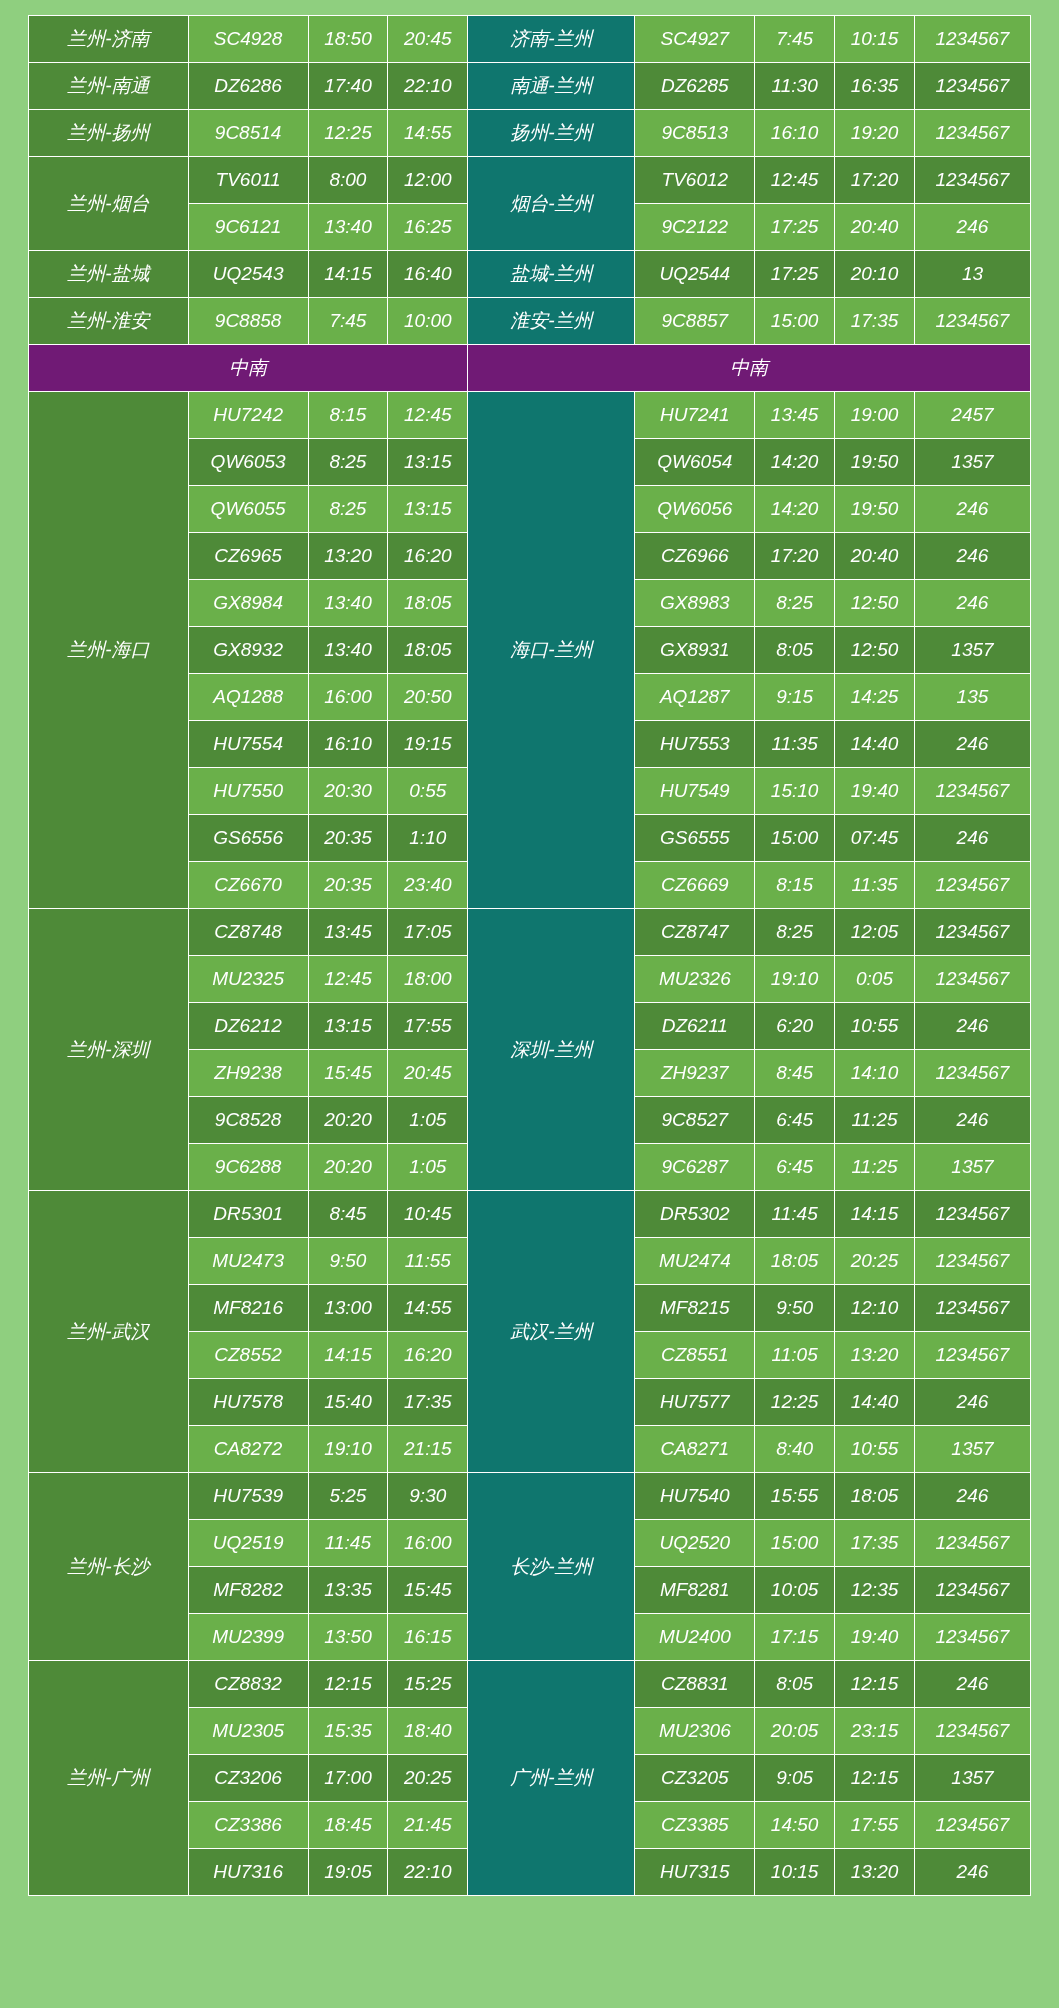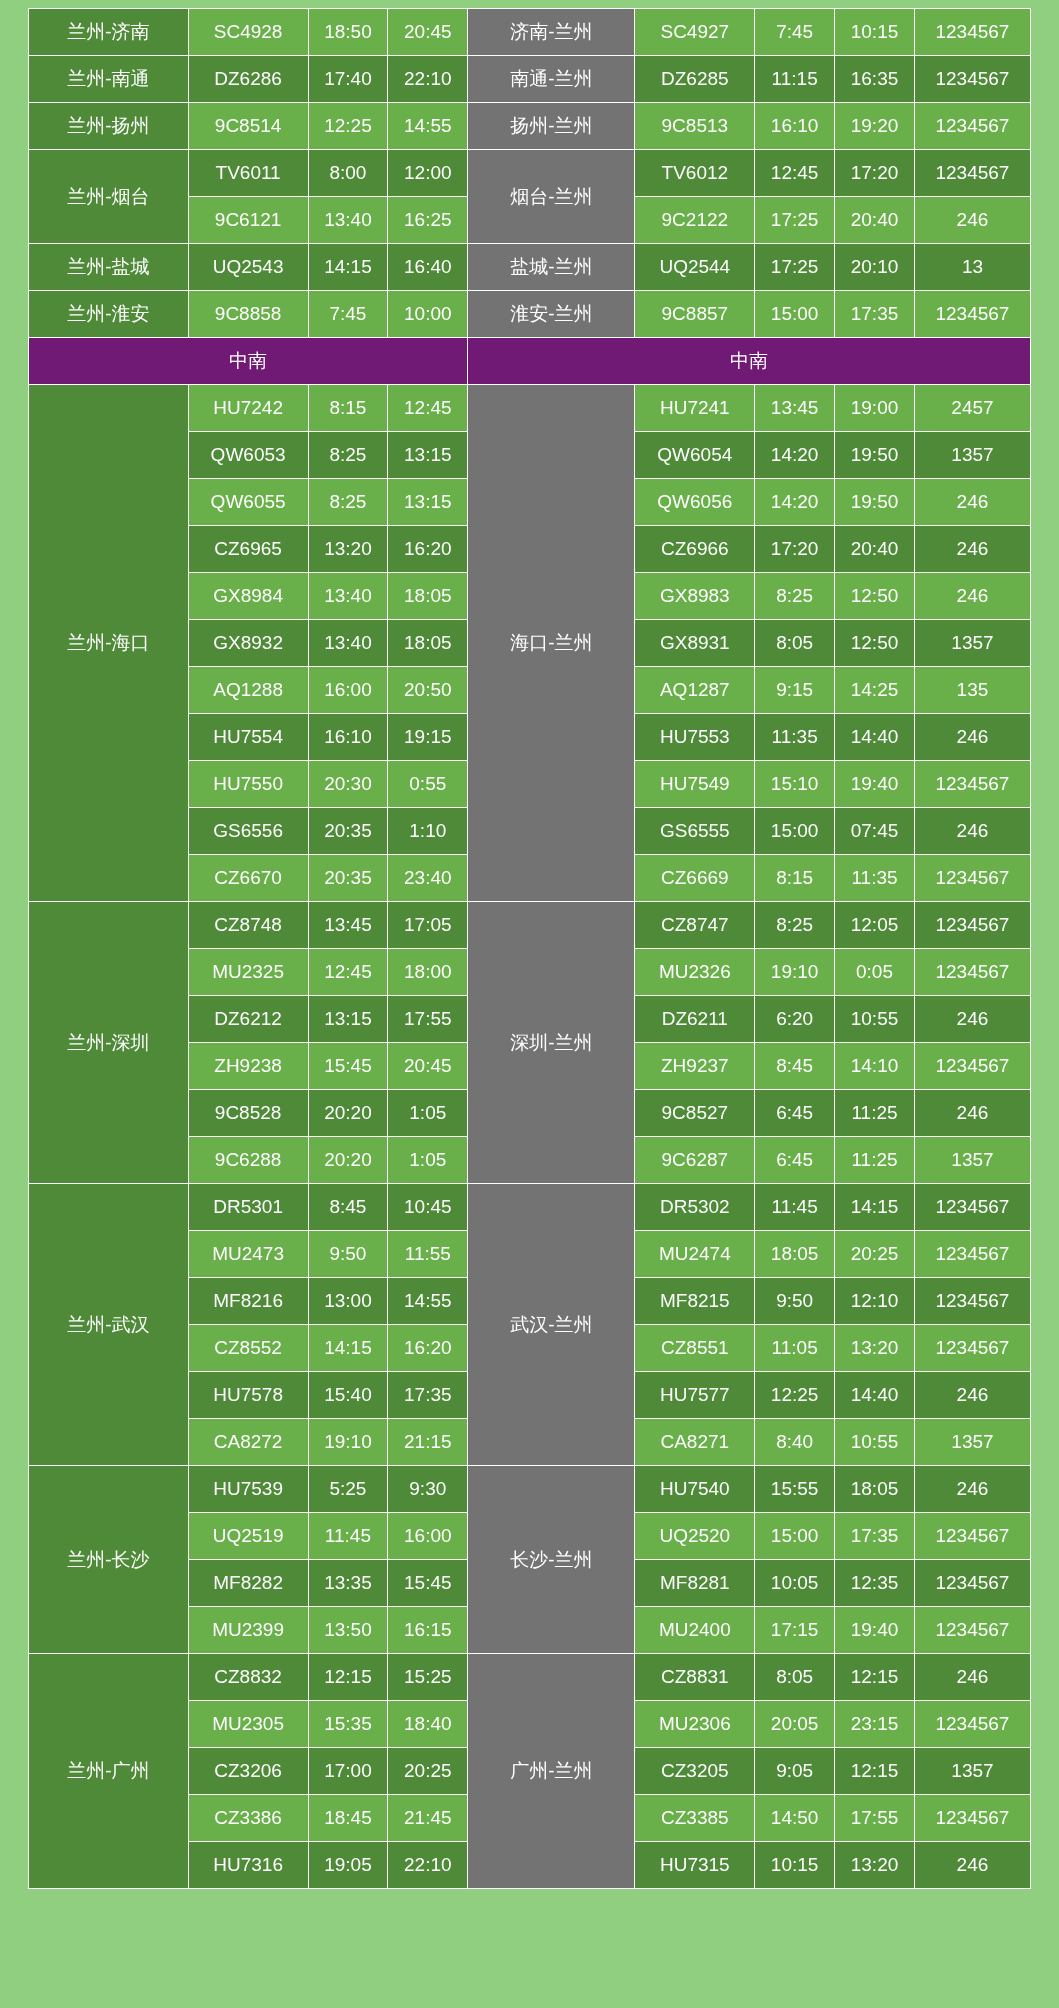--- a/index.html
+++ b/index.html
@@ -5,22 +5,23 @@
   html,body{margin:0;padding:0;}
   body{
     width:1059px;
     background:#8fcf7f;
     font-family:"Liberation Sans","DejaVu Sans",sans-serif;
     -webkit-font-smoothing:antialiased;
   }
   .page{
     width:1059px;
     box-sizing:border-box;
-    padding:8px 28px;
+    padding:15px 28px;
     background:#8fcf7f;
+    font-style:italic;
   }
   table.sched{
     width:1003px;
     border-collapse:collapse;
     table-layout:fixed;
   }
   table.sched td{
     border:1px solid #ffffff;
     text-align:center;
     vertical-align:middle;
@@ -33,21 +34,21 @@
   
   col.c-route{width:128px;}
   col.c-flight{width:96px;}
   col.c-time{width:64px;}
   col.c-route2{width:134px;}
   col.c-flight2{width:96px;}
   col.c-time2{width:64px;}
   col.c-days{width:93px;}
 
   td.route{background:#4e8a38;font-size:19px;}
-  td.route2{background:#737373;font-size:19px;}
+  td.route2{background:#0f766e;font-size:19px;}
   td.dark{background:#4e8a38;}
   td.light{background:#6ab04a;}
   td.region{
     background:#701a75;
     font-size:20px;
     height:48px;
     color:#ffffff;
   }
   .cut-top td{height:34px;border-top:none;}
 </style>
@@ -79,21 +80,21 @@
           <td class="light">10:15</td>
           <td class="light">1234567</td>
         </tr>
         <tr>
           <td class="route" rowspan="1">兰州-南通</td>
           <td class="dark">DZ6286</td>
           <td class="dark">17:40</td>
           <td class="dark">22:10</td>
           <td class="route2" rowspan="1">南通-兰州</td>
           <td class="dark">DZ6285</td>
-          <td class="dark">11:15</td>
+          <td class="dark">11:30</td>
           <td class="dark">16:35</td>
           <td class="dark">1234567</td>
         </tr>
         <tr>
           <td class="route" rowspan="1">兰州-扬州</td>
           <td class="light">9C8514</td>
           <td class="light">12:25</td>
           <td class="light">14:55</td>
           <td class="route2" rowspan="1">扬州-兰州</td>
           <td class="light">9C8513</td>

